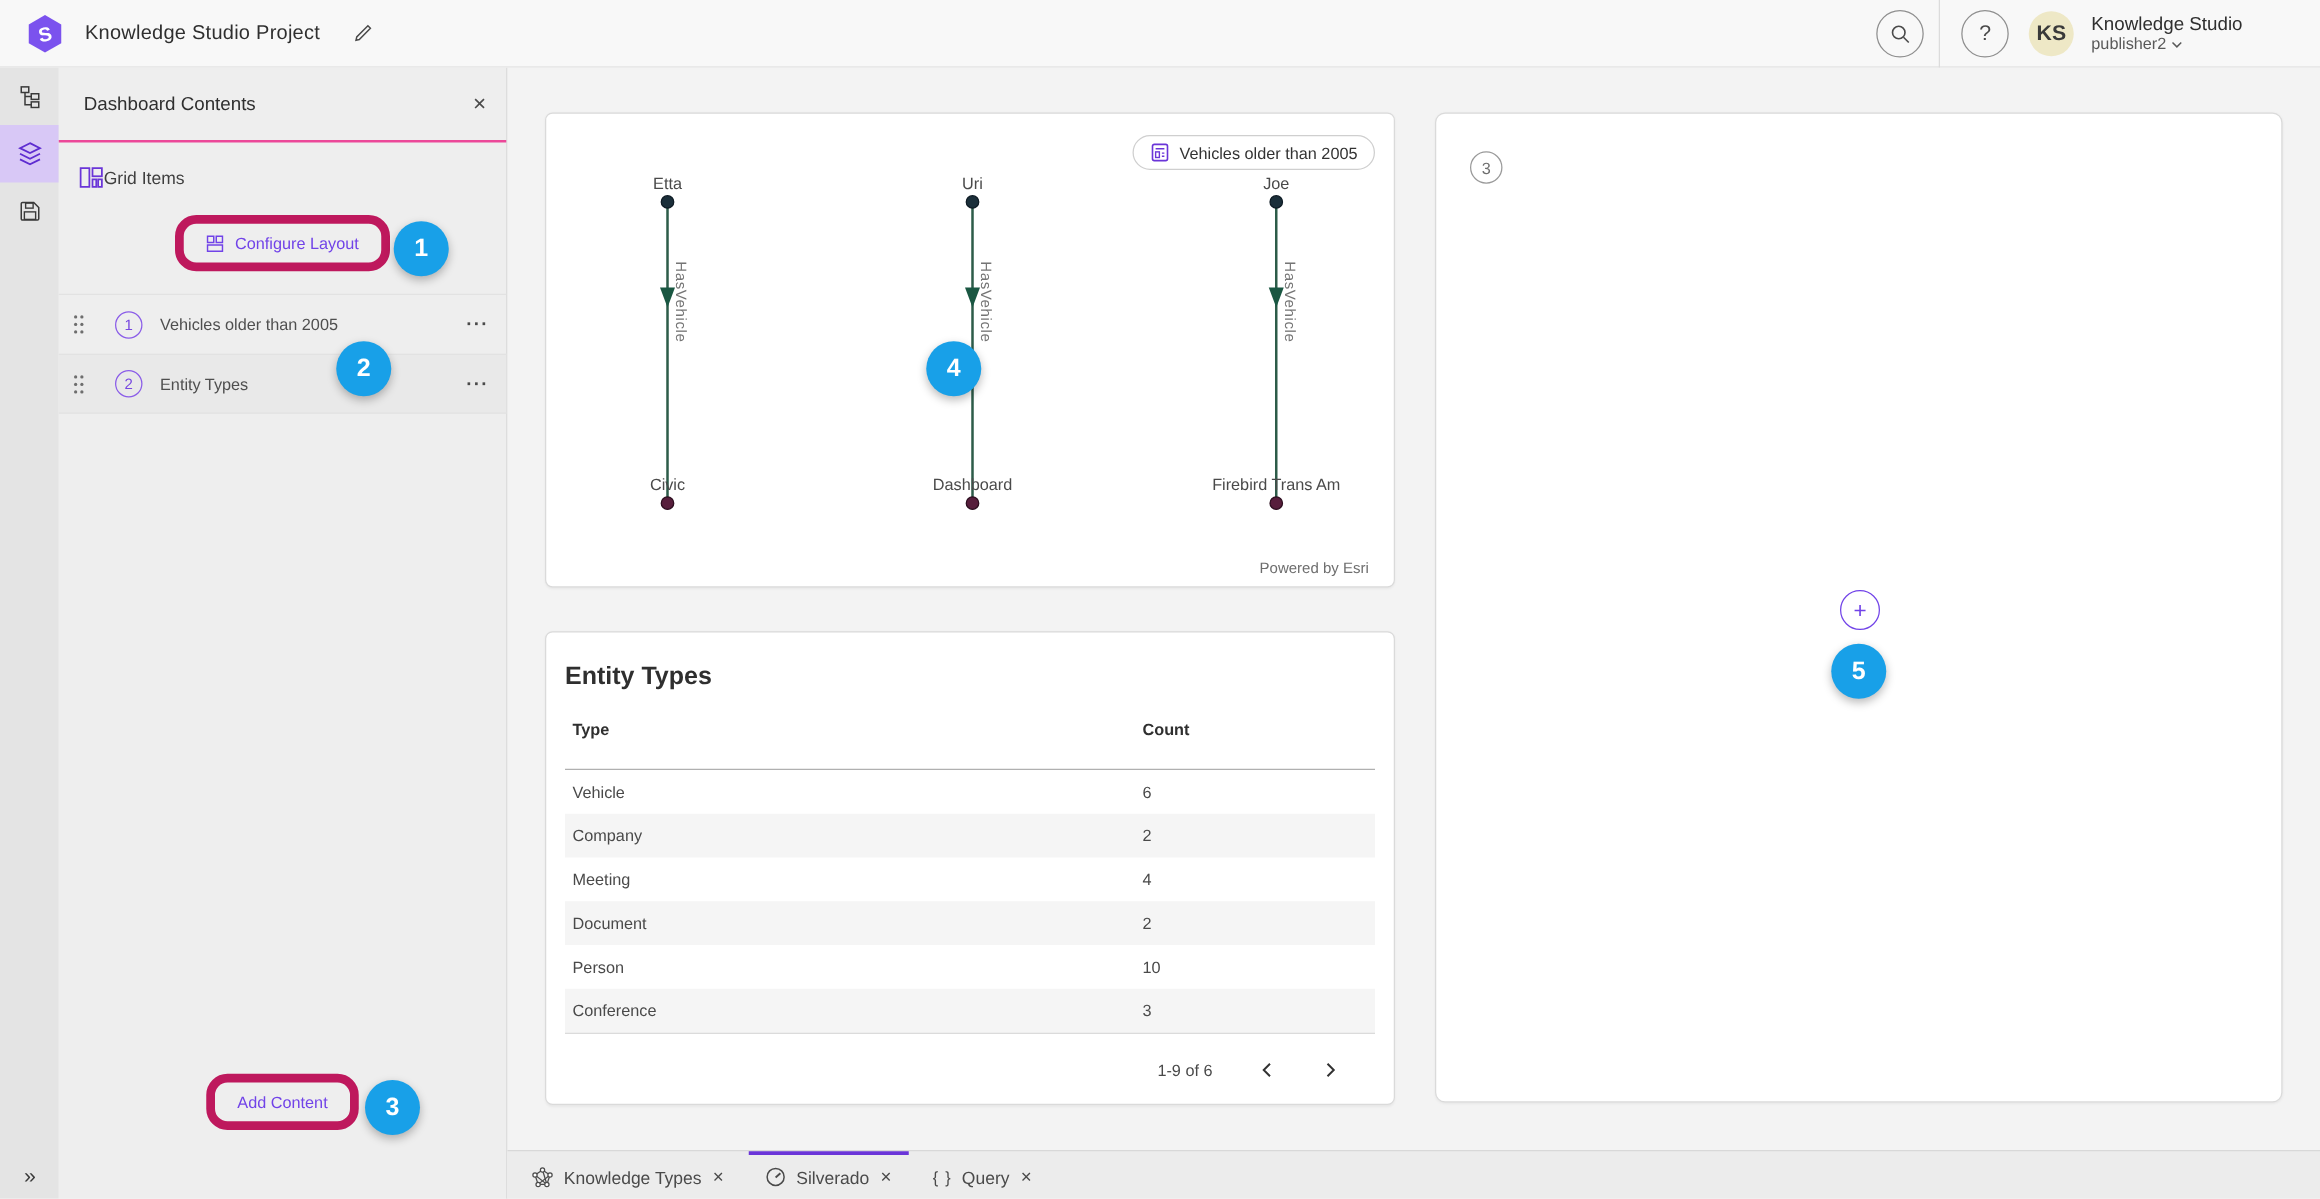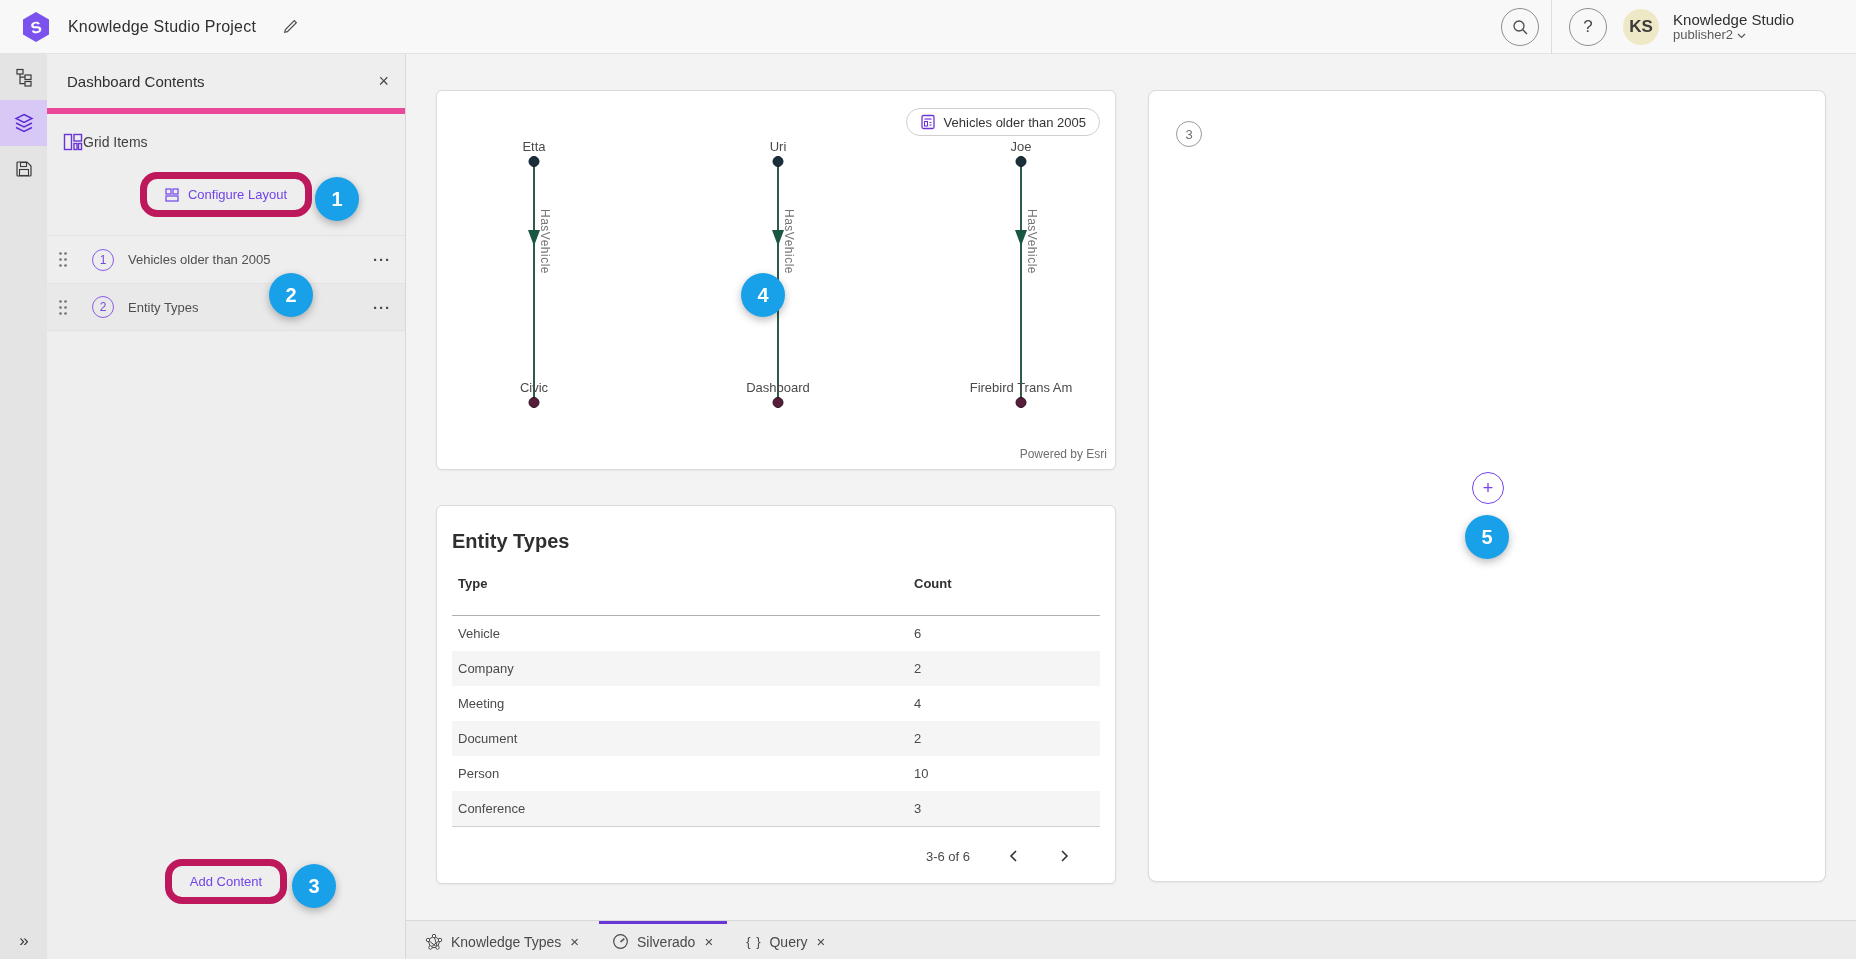--- a/index.html
+++ b/index.html
@@ -28,21 +28,21 @@
   .body { position:absolute; top:54px; left:0; right:0; bottom:0; display:flex; }
 
   .icon-strip { width:47px; background:#e4e4e4; position:relative; flex:0 0 47px; }
   .strip-item { width:47px; height:46px; display:flex; align-items:center; justify-content:center; cursor:pointer; }
   .strip-item.active { background:#d8c8f6; }
   .strip-expand { position:absolute; bottom:8px; width:47px; text-align:center; font-size:17px;
                   color:#3a3a3a; cursor:pointer; letter-spacing:-1px; }
 
   .contents-panel { width:359px; flex:0 0 359px; background:#eeeeee; border-right:1px solid #d8d8d8;
                     position:relative; }
-  .panel-header { height:60px; border-bottom:6px solid #ec4899; display:flex; align-items:center;
+  .panel-header { height:60px; border-bottom:2px solid #ec4899; display:flex; align-items:center;
                   padding:0 16px 0 20px; }
   .panel-title { font-size:15px; color:#2f2f2f; flex:1; }
   .panel-close { font-size:18px; color:#4a4a4a; cursor:pointer; line-height:1; }
   .grid-items-row { display:flex; align-items:center; padding:18px 18px 6px 16px; }
   .grid-items-label { font-size:14px; color:#3f3f3f; }
   .configure-row { display:flex; justify-content:center; padding:14px 0 18px; }
   .pill-btn { display:flex; align-items:center; gap:9px; border:7px solid #be185d; border-radius:17px;
               background:transparent; color:#7143e8; font-size:13px; padding:8px 18px; cursor:pointer;
               font-family:"Liberation Sans",sans-serif; }
   .panel-item { height:48px; display:flex; align-items:center; border-top:1px solid #e2e2e2;
@@ -76,21 +76,21 @@
   .edge-line { position:absolute; top:71px; height:241px; width:2px; left:-1px; background:#2d5c49; }
   .edge-col:first-of-type .edge-line { width:1px; left:0; background:#8aaca4; }
   .edge-arrow { position:absolute; top:139px; left:-6px; width:0; height:0;
                 border-left:6px solid transparent; border-right:6px solid transparent;
                 border-top:16px solid #1a5742; }
   .edge-label { position:absolute; top:118px; left:4px; writing-mode:vertical-rl; font-size:12px;
                 color:#757575; letter-spacing:.5px; }
   .dot { position:absolute; width:11px; height:11px; border-radius:50%; transform:translateX(-50%); cursor:pointer; }
   .dot.top { top:65px; background:#1b2f3a; border:1px solid #0e1b24; }
   .dot.bottom { top:306px; background:#571e3c; border:1px solid #2c0e1f; }
-  .attribution { position:absolute; right:8px; bottom:8px; font-size:12px; color:#6e6e6e; }
+  .attribution { position:absolute; right:20px; bottom:8px; font-size:12px; color:#6e6e6e; }
 
   
   .tc-title { padding-top:24px; height:70px; font-size:20px; font-weight:bold; color:#2f2f2f; }
   .thead { display:flex; height:40px; align-items:flex-start; border-bottom:1px solid #b0b0b0; }
   .th { font-size:13px; font-weight:bold; color:#2f2f2f; }
   .trow { display:flex; align-items:center; height:35px; font-size:13px; color:#4a4a4a; }
   .trow:nth-child(even) { background:#f5f5f5; }
   .tbody { border-bottom:1px solid #cfcfcf; }
   .col-type { flex:1; padding-left:6px; }
   .col-count { width:186px; }
@@ -327,21 +327,21 @@
             <div class="trow">
               <div class="col-type">Person</div>
               <div class="col-count">10</div>
             </div>
             <div class="trow">
               <div class="col-type">Conference</div>
               <div class="col-count">3</div>
             </div>
           </div>
           <div class="pager">
-            <span class="pager-label">3-6 of 6</span>
+            <span class="pager-label">1-9 of 6</span>
             <button class="pager-btn">
               <svg width="10" height="14" viewBox="0 0 10 14">
                   <polyline points="8,2 3,7 8,12" fill="none" stroke="#323232" stroke-width="1.6"></polyline>
                 </svg>
             </button>
             <button class="pager-btn">
               <svg width="10" height="14" viewBox="0 0 10 14">
                   <polyline points="2,2 7,7 2,12" fill="none" stroke="#323232" stroke-width="1.6"></polyline>
                 </svg>
             </button>

